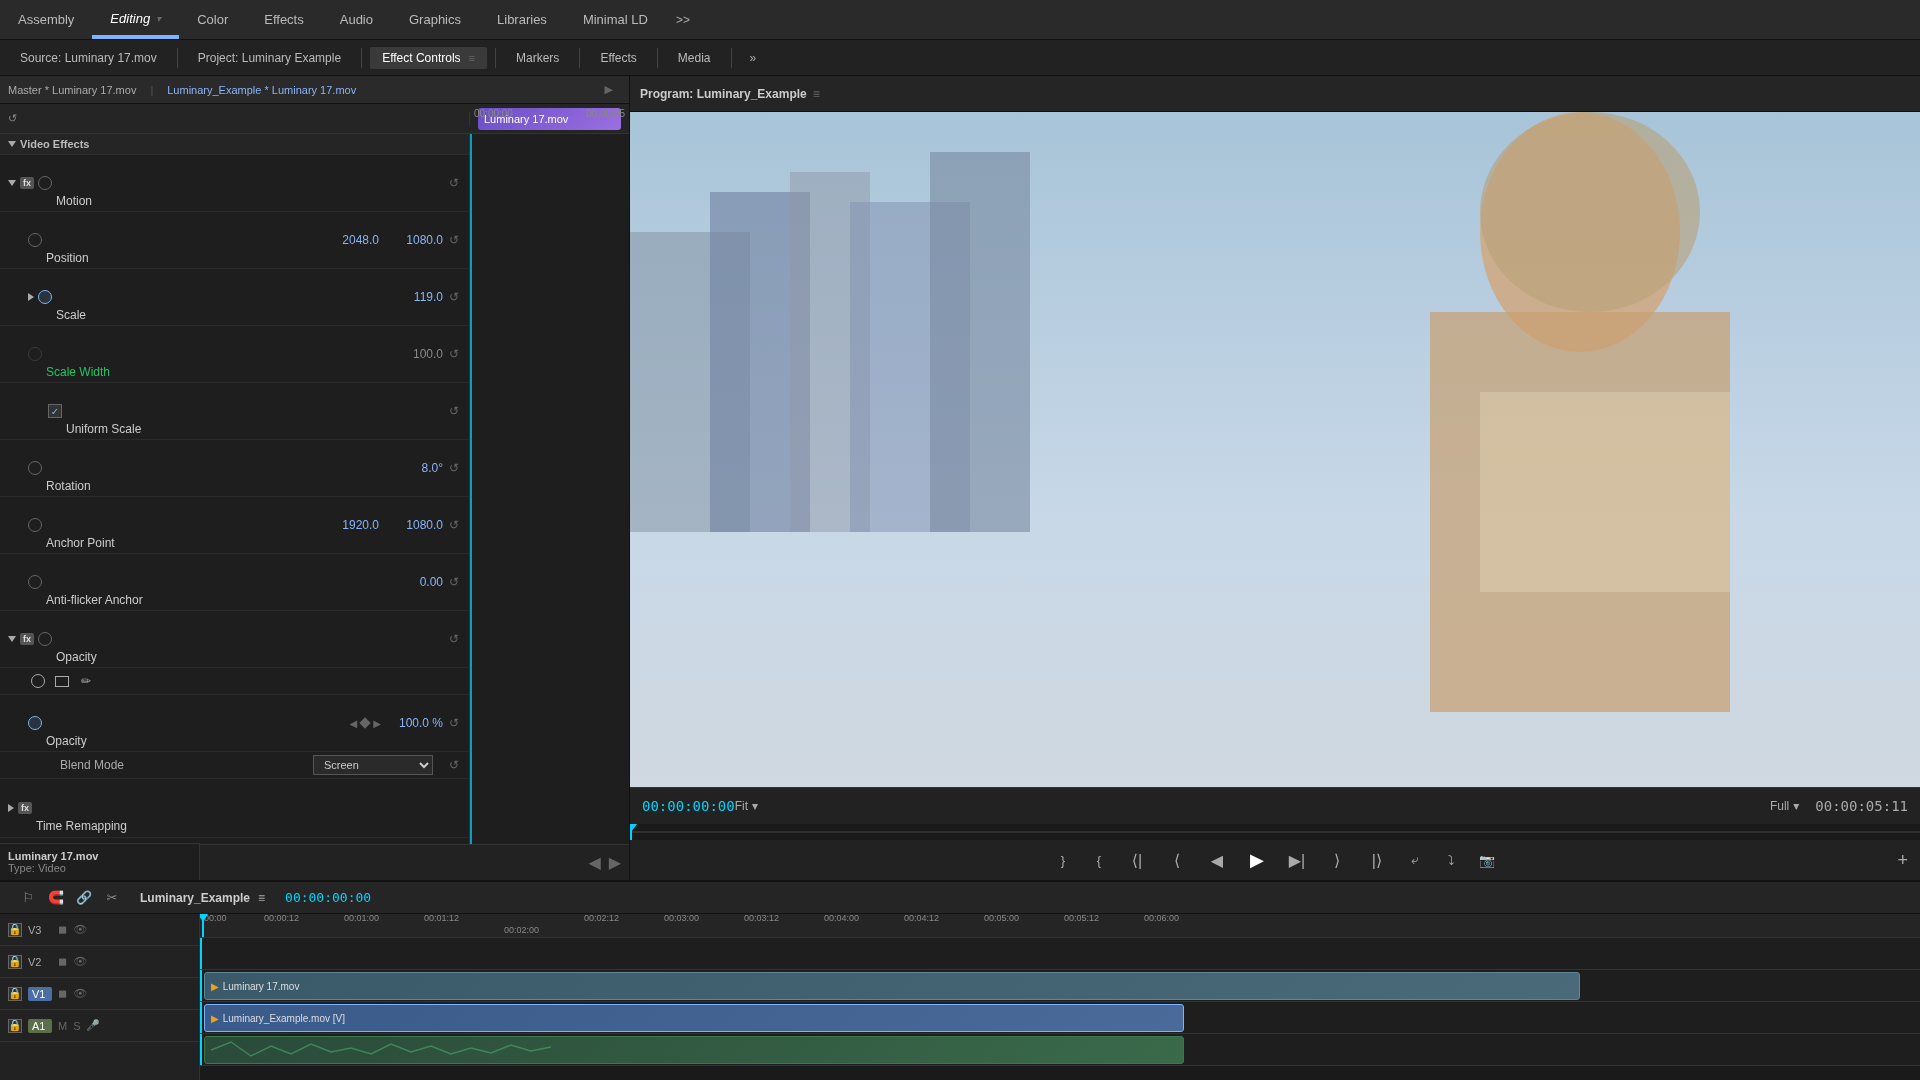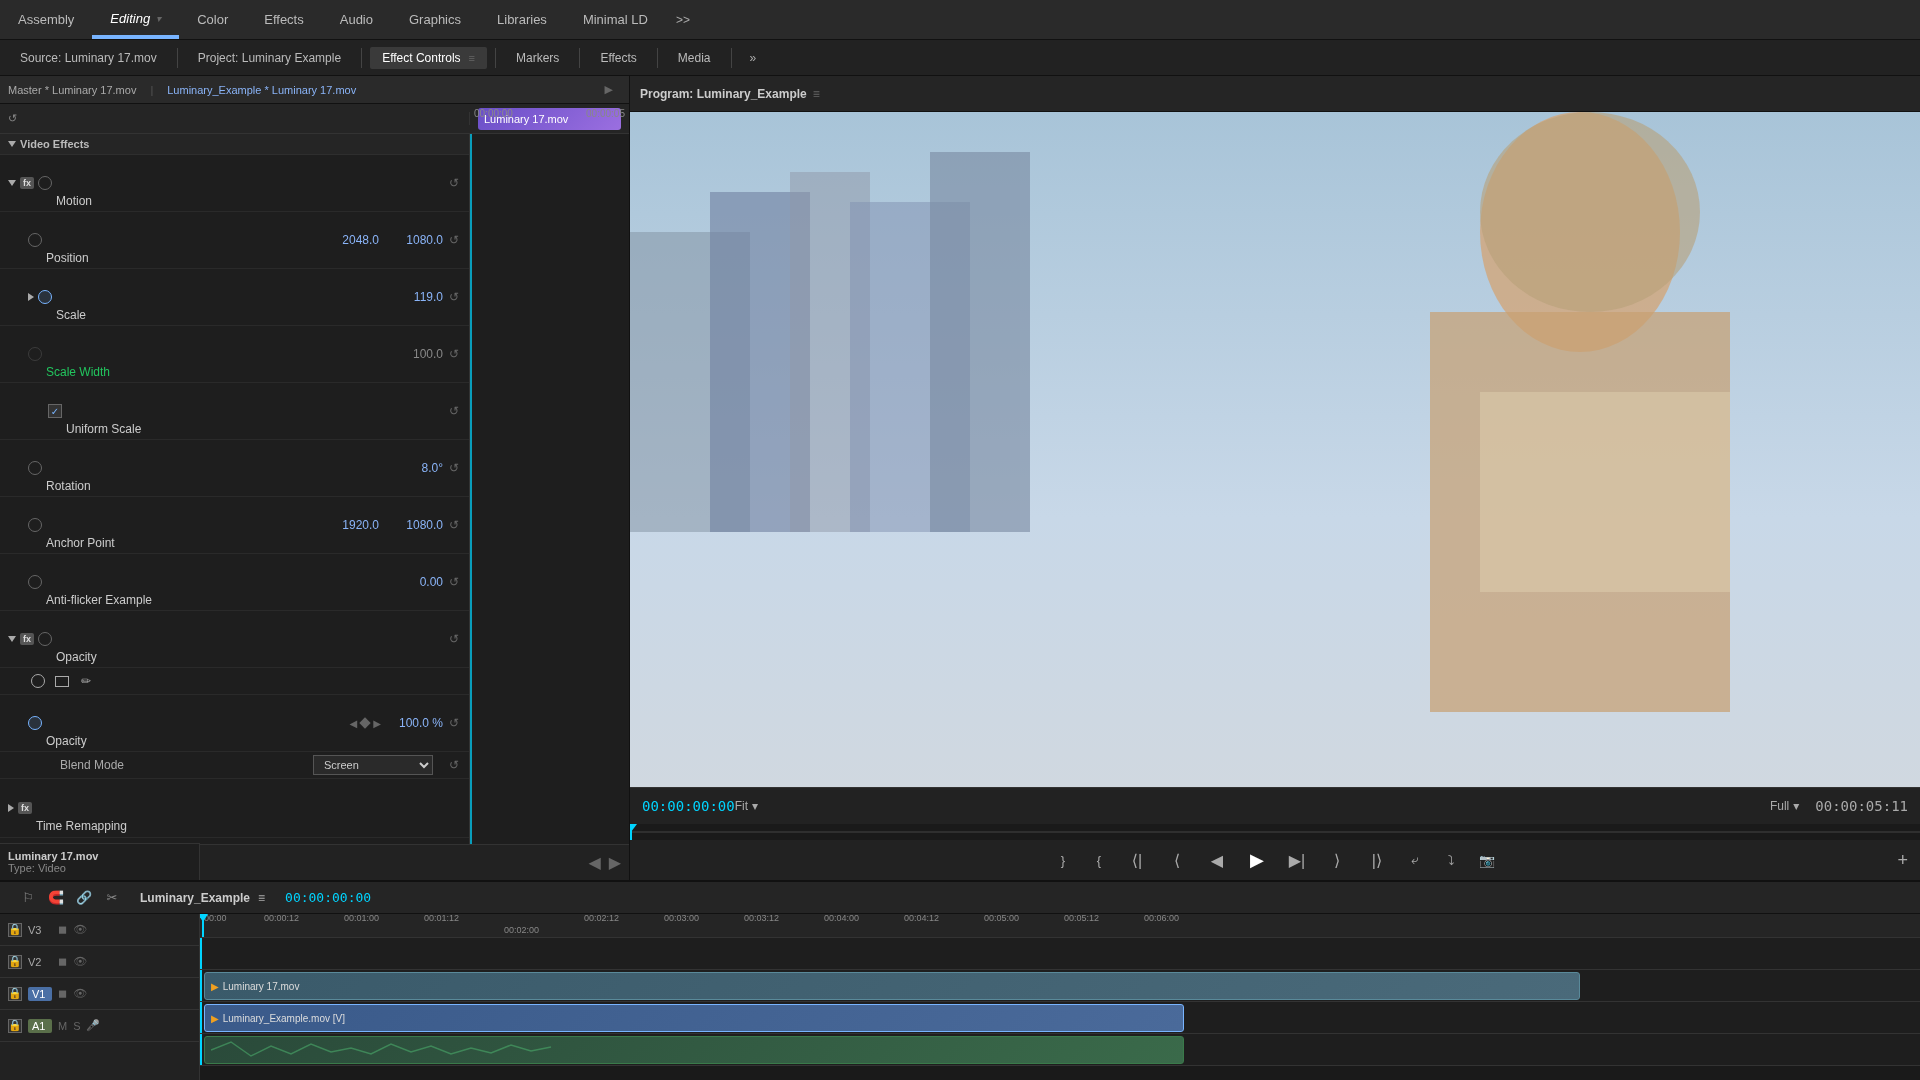--- a/index.html
+++ b/index.html
@@ -790,21 +790,21 @@
           <span class="effect-name">Anchor Point</span>
           <div class="effect-value-pair">
             <span class="effect-value">1920.0</span>
             <span class="effect-value">1080.0</span>
           </div>
           <span class="reset-icon">↺</span>
         </div>
 
         <div class="effect-row effect-row-indent">
           <span class="stopwatch-icon"></span>
-          <span class="effect-name">Anti-flicker Example</span>
+          <span class="effect-name">Anti-flicker Anchor</span>
           <span class="effect-value">0.00</span>
           <span class="reset-icon">↺</span>
         </div>
 
         <div class="effect-row">
           <span class="triangle down"></span>
           <span class="fx-badge">fx</span>
           <span class="stopwatch-icon"></span>
           <span class="effect-name">Opacity</span>
           <span class="reset-icon">↺</span>

